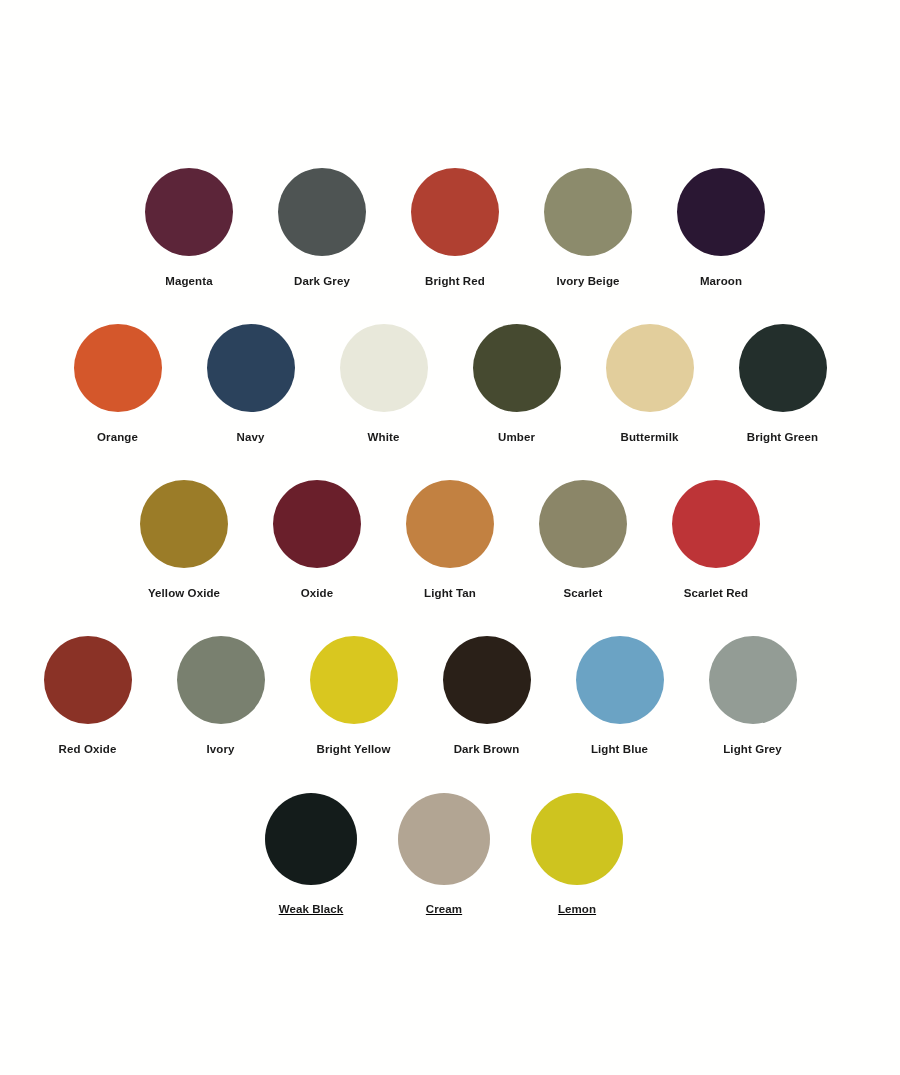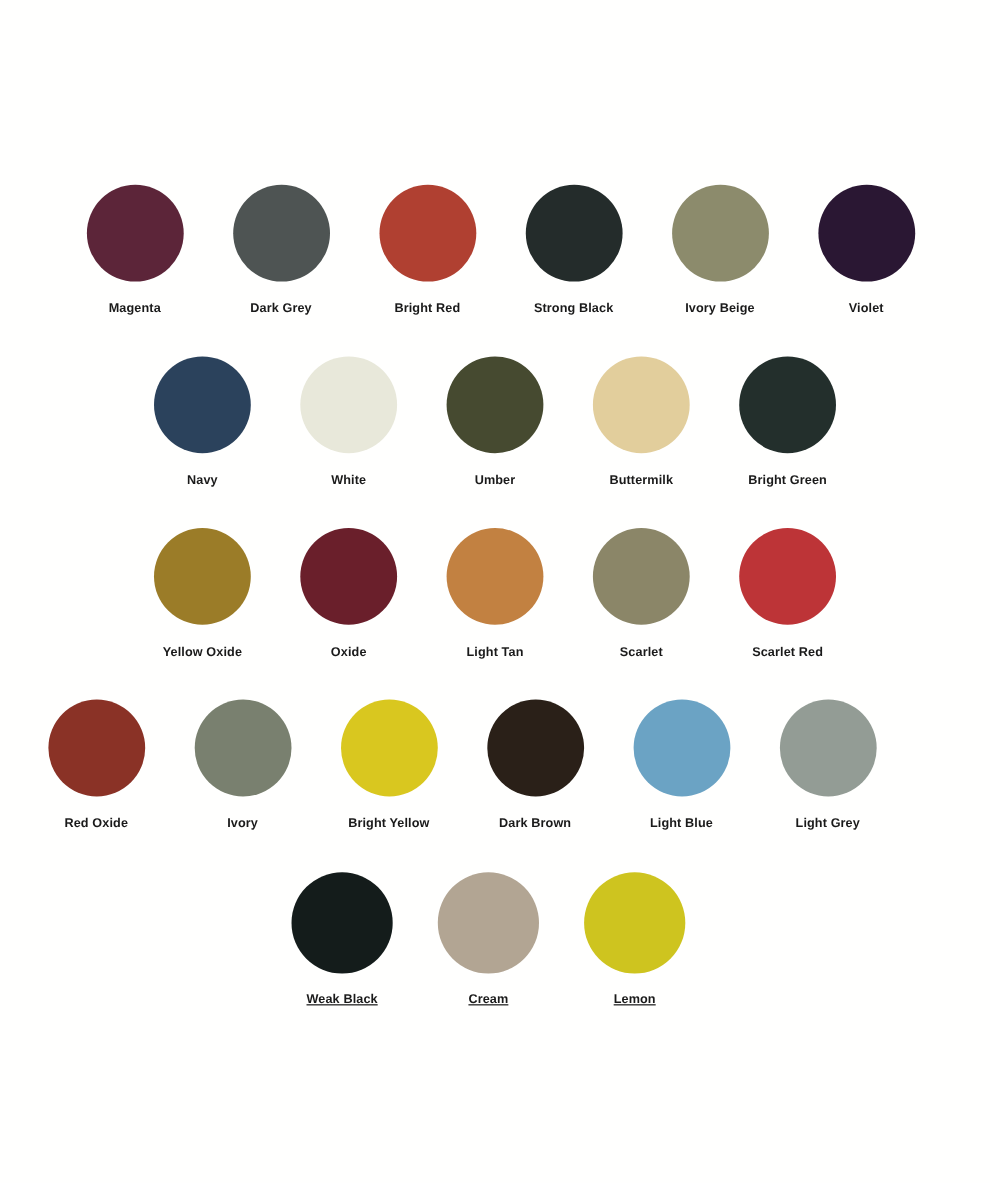--- a/index.html
+++ b/index.html
@@ -88,33 +88,33 @@
         </div>
         <div class="swatch-cell">
           <span class="swatch-dot" style="background: rgb(78, 84, 83);"></span>
           <span class="swatch-label">Dark Grey</span>
         </div>
         <div class="swatch-cell">
           <span class="swatch-dot" style="background: rgb(176, 64, 49);"></span>
           <span class="swatch-label">Bright Red</span>
         </div>
         <div class="swatch-cell">
-          <span class="swatch-dot" style="background: rgb(36, 44, 43);"></span>
-          <span class="swatch-label">Strong Black</span>
-        </div>
-        <div class="swatch-cell">
           <span class="swatch-dot" style="background: rgb(140, 139, 108);"></span>
           <span class="swatch-label">Ivory Beige</span>
         </div>
         <div class="swatch-cell">
           <span class="swatch-dot" style="background: rgb(42, 23, 51);"></span>
-          <span class="swatch-label">Violet</span>
+          <span class="swatch-label">Maroon</span>
         </div>
       </div>
       <div class="swatch-row row-main" style="position: absolute; left: 0px; width: 900px; top: 324px;">
+        <div class="swatch-cell">
+          <span class="swatch-dot" style="background: rgb(212, 87, 43);"></span>
+          <span class="swatch-label">Orange</span>
+        </div>
         <div class="swatch-cell">
           <span class="swatch-dot" style="background: rgb(43, 66, 92);"></span>
           <span class="swatch-label">Navy</span>
         </div>
         <div class="swatch-cell">
           <span class="swatch-dot" style="background: rgb(232, 232, 218);"></span>
           <span class="swatch-label">White</span>
         </div>
         <div class="swatch-cell">
           <span class="swatch-dot" style="background: rgb(70, 74, 48);"></span>

